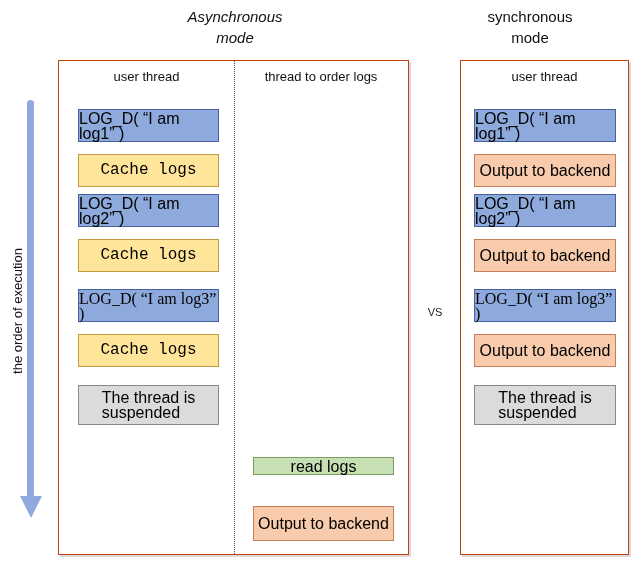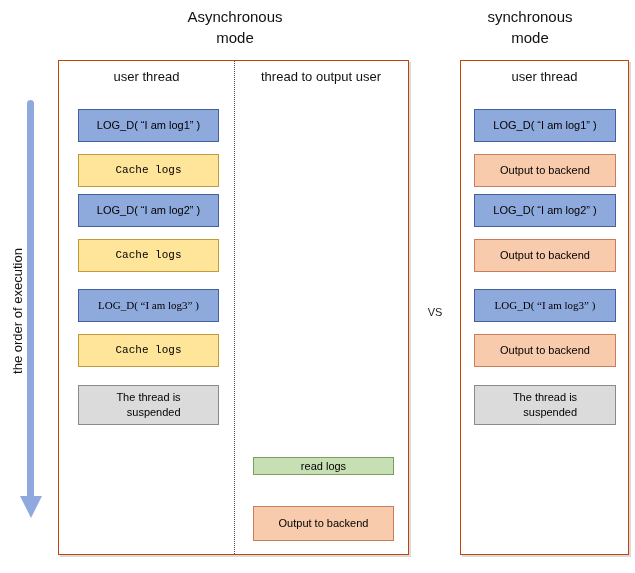--- a/index.html
+++ b/index.html
@@ -14,21 +14,21 @@
   .mode-title {
     position: absolute;
     top: 6px;
     width: 170px;
     font-size: 15px;
     line-height: 21px;
     text-align: center;
     white-space: pre-line;
     color: #111;
   }
-  .title-async { left: 150px; }
+  .title-async { left: 150px; font-style: italic; }
   .title-sync  { left: 445px; }
   .vs-label {
     position: absolute;
     left: 420px; top: 306px;
     width: 30px;
     text-align: center;
     font-size: 11px;
     color: #222;
   }
   
@@ -84,22 +84,22 @@
   .hdr-user-sync  { left: 0; width: 167px; }
   
   .box {
     position: absolute;
     width: 141px; height: 33px;
     border: 1px solid #666;
     box-sizing: border-box;
     display: flex;
     align-items: center;
     justify-content: center;
-    text-align: right;
-    font-size: 11px;
+    text-align: left;
+    font-size: 16px;
     line-height: 15px;
     color: #000;
   }
   .panel-async .col1 { left: 19px; }
   .panel-async .col2 { left: 194px; }
   .panel-sync  .box  { left: 13px; width: 142px; }
   .r1 { top: 48px; }  .r2 { top: 93px; }  .r3 { top: 133px; }
   .r4 { top: 178px; } .r5 { top: 228px; font-family: Liberation Serif, serif; } .r6 { top: 273px; }
   .r7 { top: 324px; height: 40px; }
   .r8 { top: 396px; height: 18px; }
@@ -121,21 +121,21 @@
 mode</div>
   <div class="vs-label">VS</div>
 
   <div class="arrow-line"></div>
   <div class="arrow-head"></div>
   <div class="order-label">the order of execution</div>
 
   <div class="panel panel-async">
     <div class="thread-divider"></div>
     <div class="col-header hdr-user-async">user thread</div>
-    <div class="col-header hdr-output">thread to output user</div>
+    <div class="col-header hdr-output">thread to order logs</div>
 
     <div class="box col1 t-log r1">LOG_D( “I am log1” )</div>
     <div class="box col1 t-cache r2">Cache logs</div>
     <div class="box col1 t-log r3">LOG_D( “I am log2” )</div>
     <div class="box col1 t-cache r4">Cache logs</div>
     <div class="box col1 t-log r5">LOG_D( “I am log3” )</div>
     <div class="box col1 t-cache r6">Cache logs</div>
     <div class="box col1 t-suspended r7">The thread is
 suspended</div>
 

